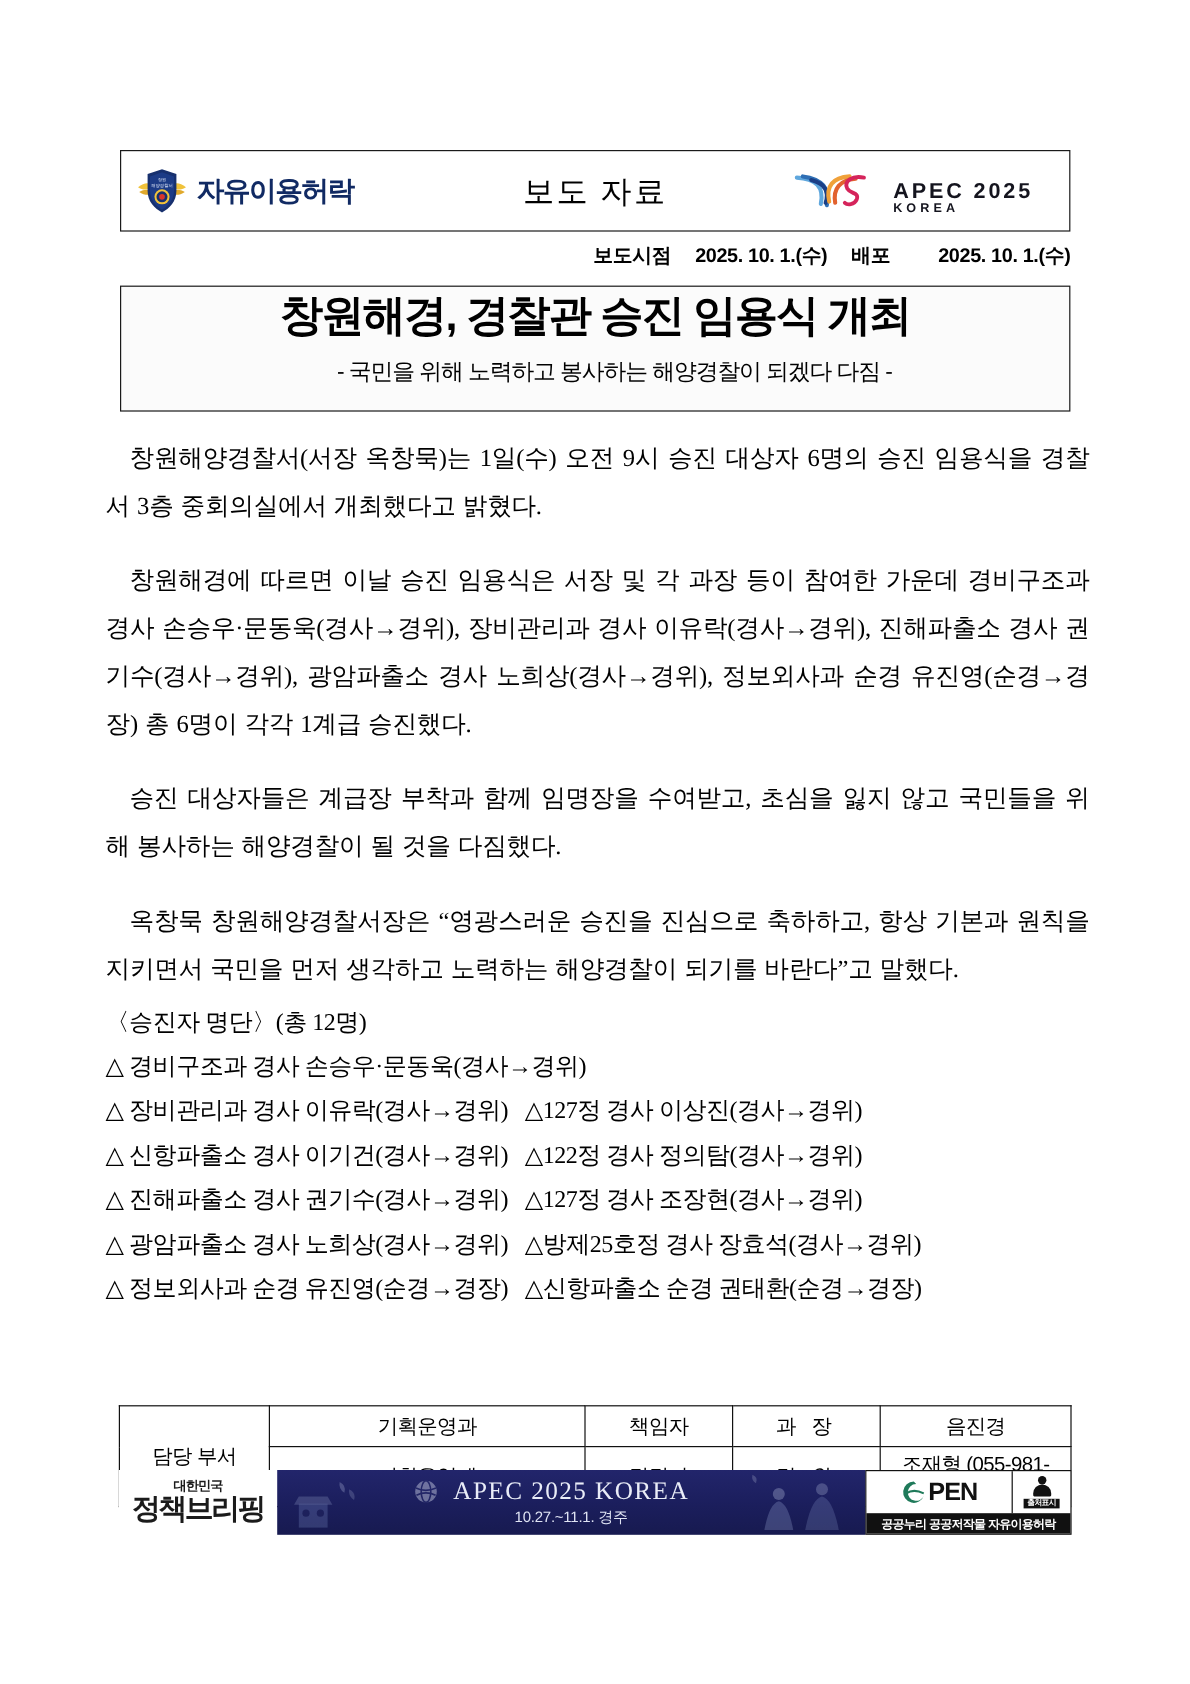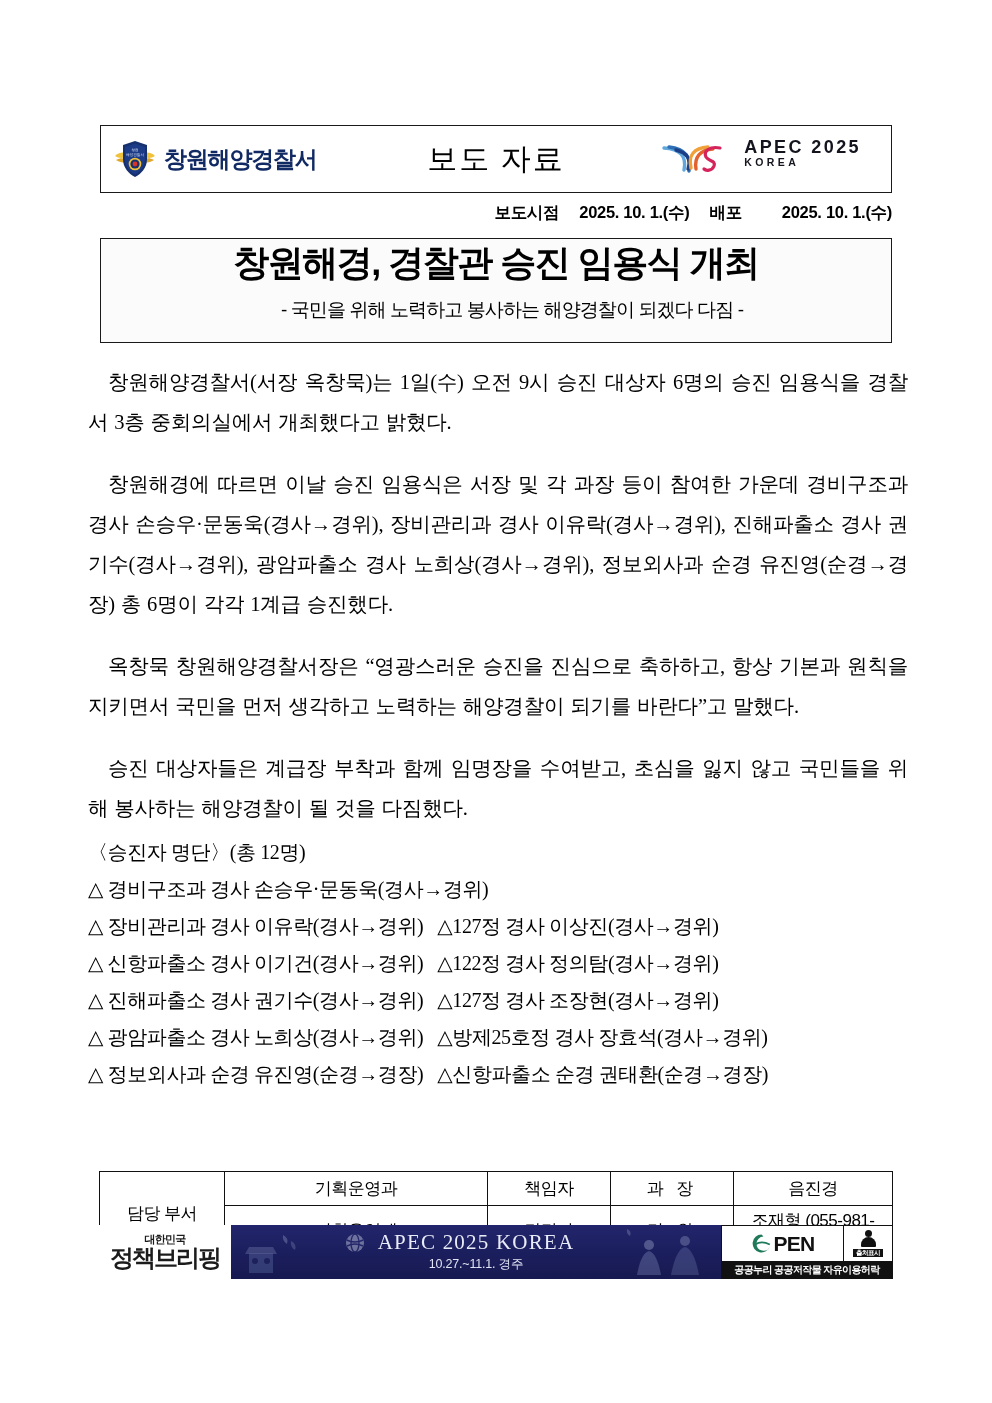--- a/index.html
+++ b/index.html
@@ -55,29 +55,29 @@
     font-family: "Liberation Sans", "DejaVu Sans", sans-serif;
     font-weight: bold;
     font-size: 23px;
     letter-spacing: -1.2px;
     color: #112a63;
     white-space: nowrap;
   }
   .header-center {
     width: 34%;
     text-align: center;
-    font-size: 30px;
+    font-size: 26px;
     letter-spacing: 2px;
     color: #000;
     font-family: "Liberation Serif", "DejaVu Serif", serif;
   }
   .header-right {
     width: 33%;
     display: flex;
-    align-items: flex-start;
+    align-items: flex-end;
     justify-content: center;
     gap: 10px;
   }
   .apec-mark { width: 74px; height: 42px; flex: 0 0 auto;}
   .apec-mark svg { display:block; }
   .apec-type {
     font-family: "Liberation Sans", "DejaVu Sans", sans-serif;
     line-height: 1.05;
     color: #14141e;
   }
@@ -359,21 +359,21 @@
 
           <path d="M22 2 L34 6 L34 20 C34 29, 28 35, 22 38 C16 35, 10 29, 10 20 L10 6 Z" fill="#17306e"></path>
           <path d="M22 4.5 L32 8 L32 20 C32 27.5, 27 33, 22 35.6 C17 33, 12 27.5, 12 20 L12 8 Z" fill="#1c3b86"></path>
           <text x="22" y="12" font-family="DejaVu Sans, sans-serif" font-size="3.4" fill="#d9e2f5" text-anchor="middle">창원</text>
           <text x="22" y="16.5" font-family="DejaVu Sans, sans-serif" font-size="3.6" fill="#d9e2f5" text-anchor="middle">해양경찰서</text>
           <circle cx="22" cy="25" r="6.3" fill="#f0c23a"></circle>
           <circle cx="22" cy="25" r="4.6" fill="#17306e"></circle>
           <circle cx="22" cy="25" r="2.4" fill="#d8342c"></circle>
         </svg>
       </span>
-      <span class="org-name">창원해양경찰서</span>
+      <span class="org-name">자유이용허락</span>
     </div>
 
     <div class="header-center">보도 자료</div>
 
     <div class="header-right">
       <span class="apec-mark">
         <svg width="74" height="42" viewBox="0 0 74 42" xmlns="http://www.w3.org/2000/svg" fill="none" stroke-linecap="round">
           <path d="M4 10 C20 11, 27 18, 24 32" stroke="#5fa7dd" stroke-width="3.4"></path>
           <path d="M9 9 C25 11, 32 19, 29 33" stroke="#2f6fb5" stroke-width="3.4"></path>
           <path d="M16 12 C28 15, 31 22, 28 31" stroke="#1b3f86" stroke-width="3.4"></path>
@@ -394,22 +394,22 @@
   </div>
 
   <div class="title-box">
     <div class="headline">창원해경, 경찰관 승진 임용식 개최</div>
     <div class="subhead">- 국민을 위해 노력하고 봉사하는 해양경찰이 되겠다 다짐 -</div>
   </div>
 
   <div class="body-area">
     <p class="para">창원해양경찰서(서장 옥창묵)는 1일(수) 오전 9시 승진 대상자 6명의 승진 임용식을 경찰서 3층 중회의실에서 개최했다고 밝혔다.</p>
     <p class="para">창원해경에 따르면 이날 승진 임용식은 서장 및 각 과장 등이 참여한 가운데 경비구조과 경사 손승우·문동욱(경사→경위), 장비관리과 경사 이유락(경사→경위), 진해파출소 경사 권기수(경사→경위), 광암파출소 경사 노희상(경사→경위), 정보외사과 순경 유진영(순경→경장) 총 6명이 각각 1계급 승진했다.</p>
+    <p class="para">승진 대상자들은 계급장 부착과 함께 임명장을 수여받고, 초심을 잃지 않고 국민들을 위해 봉사하는 해양경찰이 될 것을 다짐했다.</p>
     <p class="para">옥창묵 창원해양경찰서장은 “영광스러운 승진을 진심으로 축하하고, 항상 기본과 원칙을 지키면서 국민을 먼저 생각하고 노력하는 해양경찰이 되기를 바란다”고 말했다.</p>
-    <p class="para">승진 대상자들은 계급장 부착과 함께 임명장을 수여받고, 초심을 잃지 않고 국민들을 위해 봉사하는 해양경찰이 될 것을 다짐했다.</p>
 
     <div class="list-block">
       <div class="list-head">〈승진자 명단〉(총 12명)</div>
 
       <div class="list-line">
         <span class="col2">△ 경비구조과 경사 손승우·문동욱(경사→경위)</span><span class="sp"></span><span class="col2"></span>
       </div>
       <div class="list-line">
         <span class="col2">△ 장비관리과 경사 이유락(경사→경위)</span><span class="sp"></span><span class="col2">△127정 경사 이상진(경사→경위)</span>
       </div>

